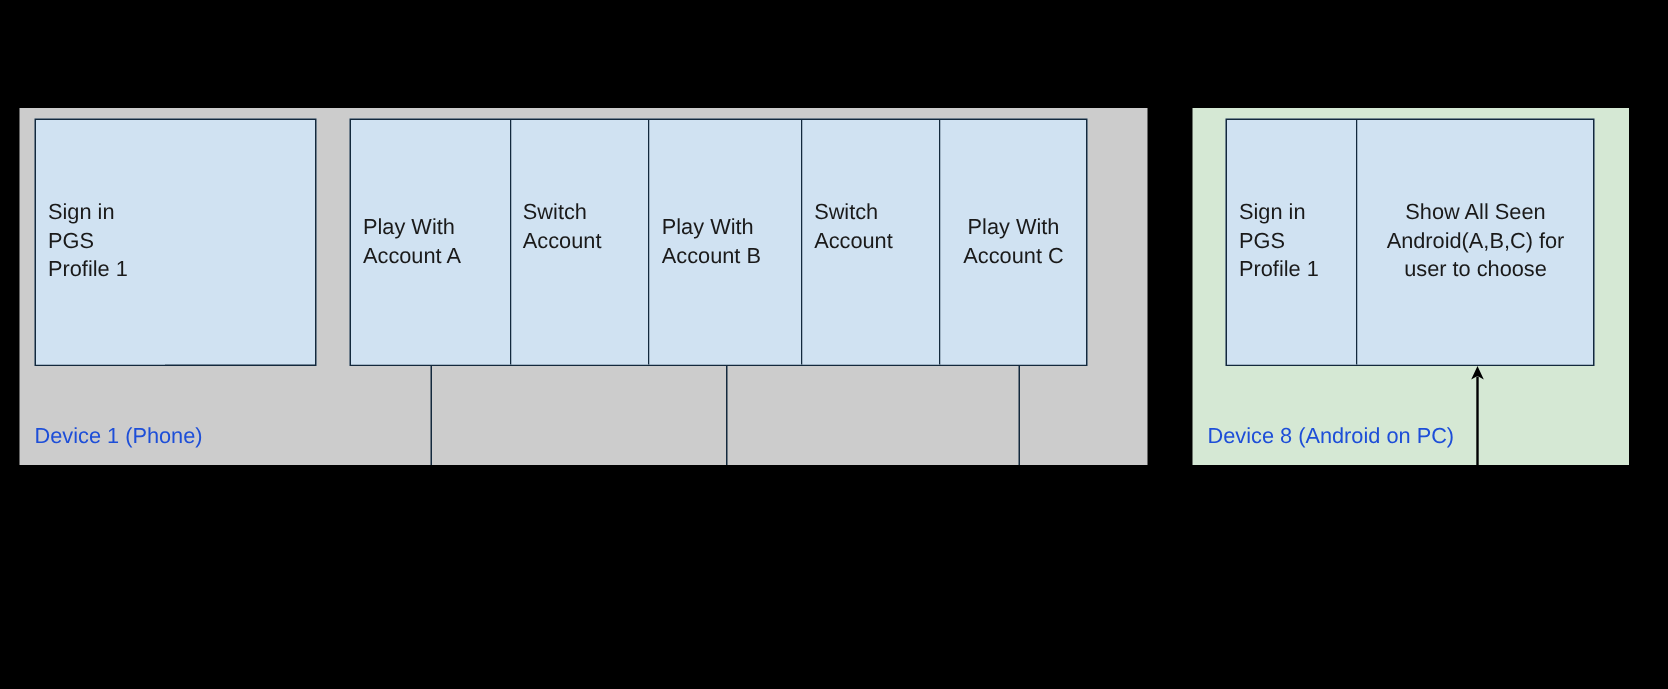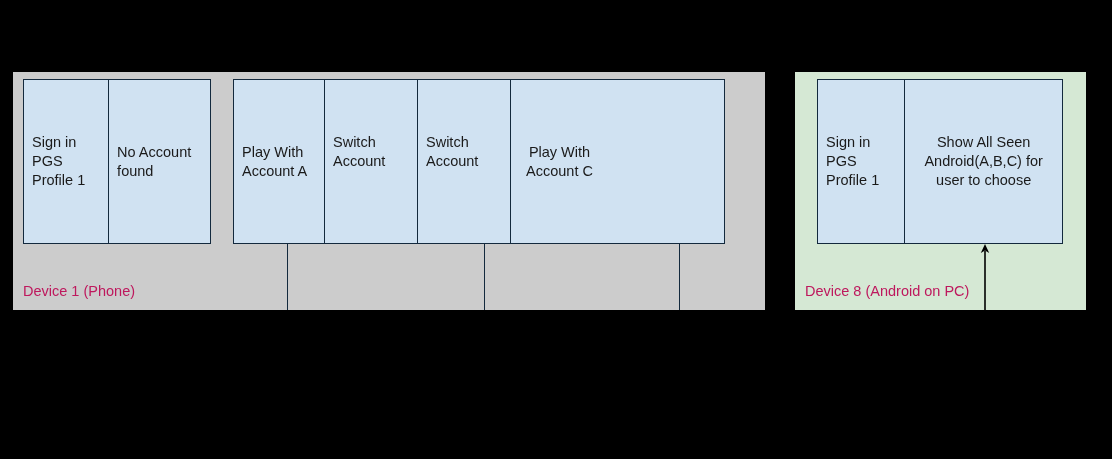--- a/index.html
+++ b/index.html
@@ -39,21 +39,21 @@
     top: 72px;
     width: 291px;
     height: 238px;
     background: #d5e8d4;
   }
   .panel-label {
     position: absolute;
     left: 10px;
     bottom: 10px;
     font-size: 14.5px;
-    color: #be185d;
+    color: #1d4ed8;
     white-space: nowrap;
     line-height: 1.15;
   }
 
   
   .box-group {
     position: absolute;
     box-sizing: border-box;
     display: flex;
     border: 1.3px solid #13293d;
@@ -88,21 +88,21 @@
   #group-signin-phone .b0 { width: 86px; }
   #group-signin-phone .b1 { width: 102px; }
 
   
   #group-accounts-phone {
     left: 233px;
     top: 79px;
     width: 492px;
     height: 165px;
   }
-  #group-accounts-phone .b0 { width: 91px; }
+  #group-accounts-phone .b0 { width: 107px; }
   #group-accounts-phone .b1 { width: 93px; }
   #group-accounts-phone .b2 { width: 102px; }
   #group-accounts-phone .b3 { width: 93px; }
   #group-accounts-phone .b4 { width: 97px; text-align: center; }
 
   
   #group-signin-pc {
     left: 817px;
     top: 79px;
     width: 246px;
@@ -151,31 +151,31 @@
   </div>
 
   <div class="panel" id="panel-device-2">
     <div class="panel-label">Device 8 (Android on PC)</div>
   </div>
 
   <div class="box-group" id="group-signin-phone">
     <div class="box b0">
       <span class="box-text">Sign in PGS Profile 1</span>
     </div>
-    <div class="box b1">
-      <span class="box-text">No Account found</span>
-    </div>
   </div>
 
   <div class="box-group" id="group-accounts-phone">
     <div class="box b0">
       <span class="box-text">Play With Account A</span>
     </div>
     <div class="box b1 align-high">
       <span class="box-text">Switch Account</span>
+    </div>
+    <div class="box b2">
+      <span class="box-text">Play With Account B</span>
     </div>
     <div class="box b3 align-high">
       <span class="box-text">Switch Account</span>
     </div>
     <div class="box b4">
       <span class="box-text">Play With Account C</span>
     </div>
   </div>
 
   <div class="box-group" id="group-signin-pc">

